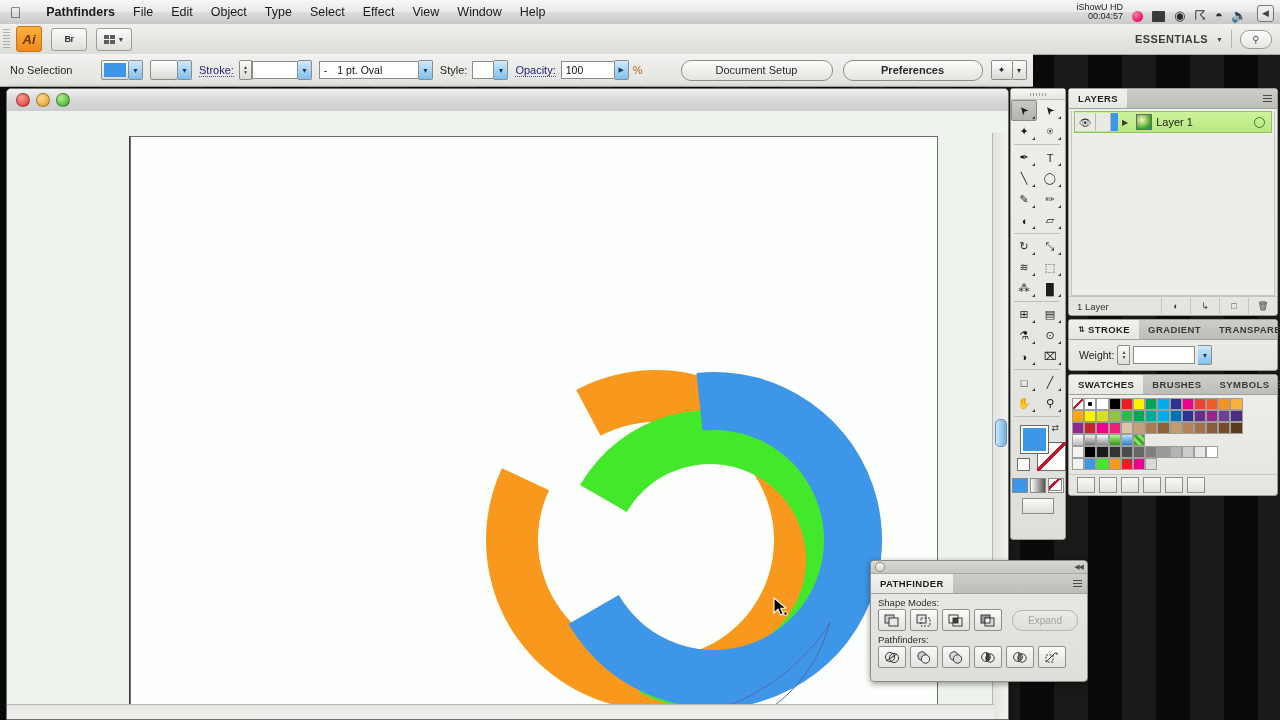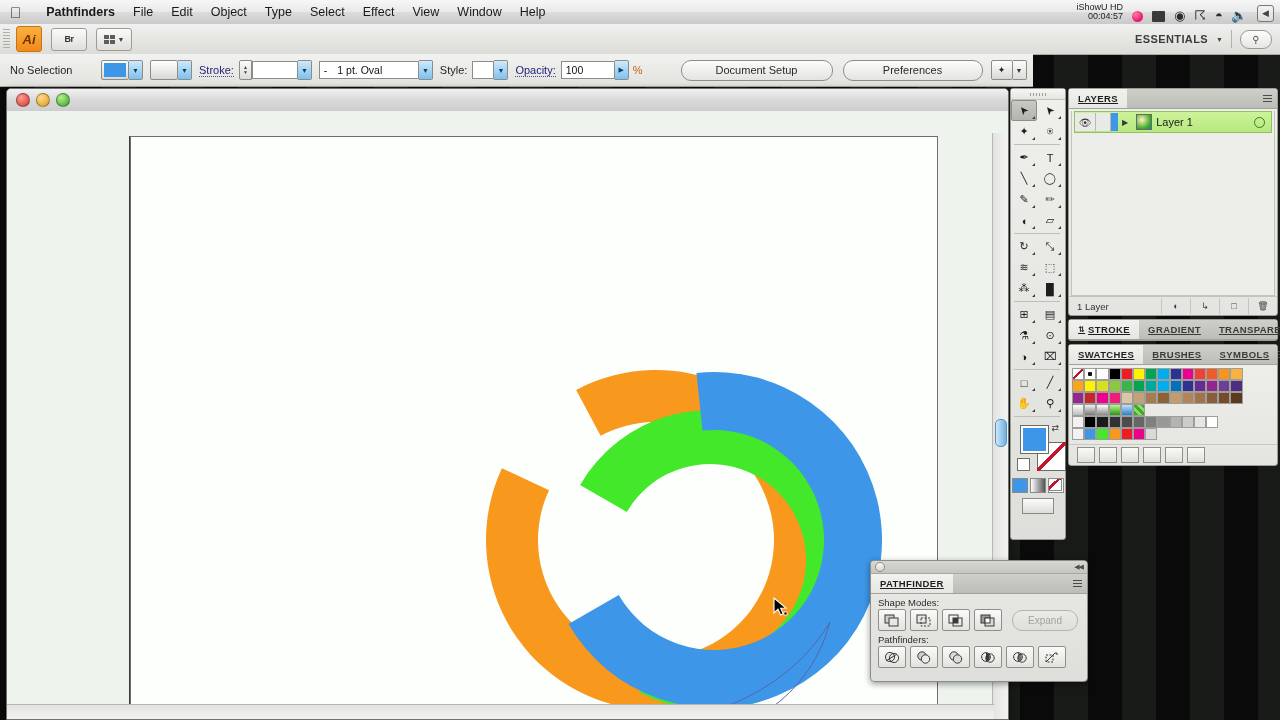--- a/index.html
+++ b/index.html
@@ -146,21 +146,21 @@
   .fsrow div{width:14px;height:13px;border:1px solid #8b8b86;}
 
   
   .dock{position:absolute;left:1068px;top:88px;width:210px;}
   .panel{background:linear-gradient(180deg,#efefec,#e4e4e0);border:1px solid #9d9d98;
     border-radius:3px;margin-bottom:3px;}
   .ptabs{height:19px;display:flex;align-items:stretch;
     background:linear-gradient(180deg,#cfcfca,#bdbdb8);border-bottom:1px solid #a2a29d;
     border-radius:3px 3px 0 0;position:relative;}
   .ptab{padding:0 9px;display:flex;align-items:center;font-size:9.5px;font-weight:bold;
-    color:#3a3a3a;letter-spacing:.4px;text-decoration:underline;}
+    color:#3a3a3a;letter-spacing:.4px;}
   .ptab.active{background:linear-gradient(180deg,#f1f1ee,#e6e6e2);color:#1e1e1e;}
   .pmenu{margin-left:auto;display:flex;align-items:center;padding-right:5px;gap:1px;}
   .pmenu i{display:block;width:9px;height:1px;background:#4a4a4a;}
   .pmenu span{display:flex;flex-direction:column;gap:2px;}
   .layer-row{height:20px;margin:2px;display:flex;align-items:center;
     background:linear-gradient(180deg,#cdf39a,#b7e97f);border:1px solid #93bf66;}
   .lr-cell{width:20px;height:18px;display:flex;align-items:center;justify-content:center;
     border-right:1px solid #b9b9b4;font-size:10px;color:#333;background:#e9e9e5;}
   .layer-thumb{width:14px;height:14px;margin:0 4px;border:1px solid #6a6a65;
     background:radial-gradient(circle at 35% 35%,#fff3c0,#37a81f 70%,#1d7dd6);}
@@ -295,21 +295,21 @@
     </div>
 
     <div class="grp">
       <span class="dotted" style="margin-right:5px;">Opacity:</span>
       <div class="field" style="width:54px;">100</div>
       <div class="dd">▶</div>
       <span style="margin-left:4px;color:#c2641a;">%</span>
     </div>
 
     <div class="pillbtn" style="width:150px;margin-left:38px;">Document Setup</div>
-    <div class="pillbtn" style="width:138px;margin-left:10px;">Preferences</div>
+    <div class="pillbtn" style="width:138px;margin-left:10px;font-weight:bold;">Preferences</div>
     <div class="grp" style="margin-left:8px;">
       <div class="swatch-btn" style="width:20px;display:flex;align-items:center;justify-content:center;font-size:9px;">✦</div>
       <div class="dd" style="background:linear-gradient(180deg,#fbfbfa,#dcdcd8);color:#333;">▼</div>
     </div>
   </div>
 
   <div class="docwin">
     <div class="doctitle">
       <div class="lights">
         <div class="light l-red"></div>
@@ -530,20 +530,29 @@
 
     <div class="panel">
       <div class="ptabs">
         <div class="ptab active">
           <span style="font-size:8px;margin-right:3px;">⇅</span>
           <span>STROKE</span>
         </div>
         <div class="ptab">GRADIENT</div>
         <div class="ptab">TRANSPARE</div>
 
+      </div>
+      <div class="weight-row">
+        <span>Weight:</span>
+        <div class="stepper">
+            <span>▲</span>
+            <span>▼</span>
+          </div>
+        <div class="field" style="width:62px;"></div>
+        <div class="dd">▼</div>
       </div>
     </div>
 
     <div class="panel">
       <div class="ptabs">
         <div class="ptab active">SWATCHES</div>
         <div class="ptab">BRUSHES</div>
         <div class="ptab">SYMBOLS</div>
         <div class="pmenu">
             <span>

